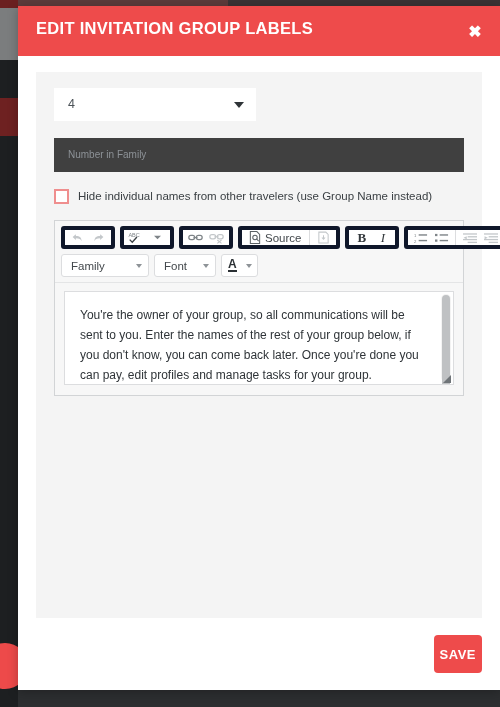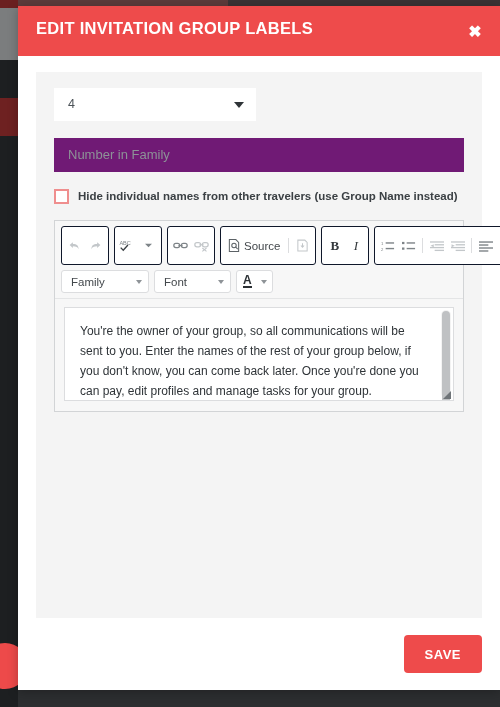--- a/index.html
+++ b/index.html
@@ -138,24 +138,24 @@
     width: 0; height: 0;
     border-left: 5px solid transparent;
     border-right: 5px solid transparent;
     border-top: 6px solid #2f3438;
     pointer-events: none;
   }
 
   .text-input {
     width: 100%;
     height: 34px;
-    background: #701a75;
+    background: #404040;
     border: none;
     padding: 0 14px;
-    font-size: 13px;
+    font-size: 10px;
     color: #8d9297;
     font-family: "Liberation Sans", sans-serif;
     margin-bottom: 17px;
     display: block;
     line-height: 34px;
   }
   .text-input::placeholder { color: #8d9297; }
 
   .checkbox-row {
     display: flex; align-items: center;
@@ -165,44 +165,44 @@
   .cb-box {
     width: 15px; height: 15px;
     border: 2px solid #ef8e8e;
     background: #ffffff;
     flex: 0 0 auto;
     cursor: pointer;
   }
   .cb-label {
     font-size: 11.5px;
     color: #3b4044;
-    font-weight: bold;
+    font-weight: normal;
     line-height: 1.2;
   }
 
   
   .editor {
     border: 1px solid #d2d4d6;
     background: #f7f7f7;
     margin-top: 2px;
   }
   .editor-toolbar {
     padding: 5px 6px 3px 6px;
     background: #f7f7f7;
     border-bottom: 1px solid #e4e5e6;
   }
   .tb-row { display: flex; align-items: center; gap: 5px; flex-wrap: nowrap; margin-bottom: 5px; }
   .tb-row:last-child { margin-bottom: 2px; }
   .tb-group {
     display: flex; align-items: center;
     background: #ffffff;
-    border: 1px solid #0f172a;
+    border: 4px solid #0f172a;
     border-radius: 3px;
     padding: 1px 2px;
-    height: 39px;
+    height: 23px;
   }
   .tb-btn {
     width: 21px; height: 19px;
     display: flex; align-items: center; justify-content: center;
     color: #7e8488;
     cursor: pointer;
     font-size: 11px;
     background: transparent; border: none;
     font-family: "Liberation Sans", sans-serif;
   }
@@ -225,21 +225,21 @@
     font-family: "Liberation Sans", sans-serif;
   }
   .tb-select .mini-caret {
     width: 0; height: 0;
     border-left: 3.5px solid transparent;
     border-right: 3.5px solid transparent;
     border-top: 4px solid #8e9397;
     margin-left: 16px;
   }
   .tb-select.fmt { width: 88px; }
-  .tb-select.fnt { width: 77px; }
+  .tb-select.fnt { width: 62px; }
   .tb-select.clr { width: 37px; padding: 0 5px 0 6px; }
   .clr-a {
     font-weight: bold; font-size: 12px; color: #2b3034;
     border-bottom: 2px solid #2b3034; line-height: 11px;
   }
 
   .editor-area {
     margin: 8px 9px 10px 9px;
     background: #ffffff;
     border: 1px solid #dcdddf;
@@ -282,21 +282,21 @@
     background: #ffffff;
     display: flex; align-items: center; justify-content: flex-end;
     padding: 0 18px;
   }
   .save-btn {
     background: #ee4b4b;
     color: #ffffff;
     border: none;
     border-radius: 4px;
     height: 38px;
-    padding: 0 21px;
+    padding: 0 6px;
     font-size: 13px;
     font-weight: bold;
     letter-spacing: .5px;
     text-transform: uppercase;
     cursor: pointer;
     font-family: "Liberation Sans", sans-serif;
   }
 
   .icon-svg { display: block; }
 </style>

